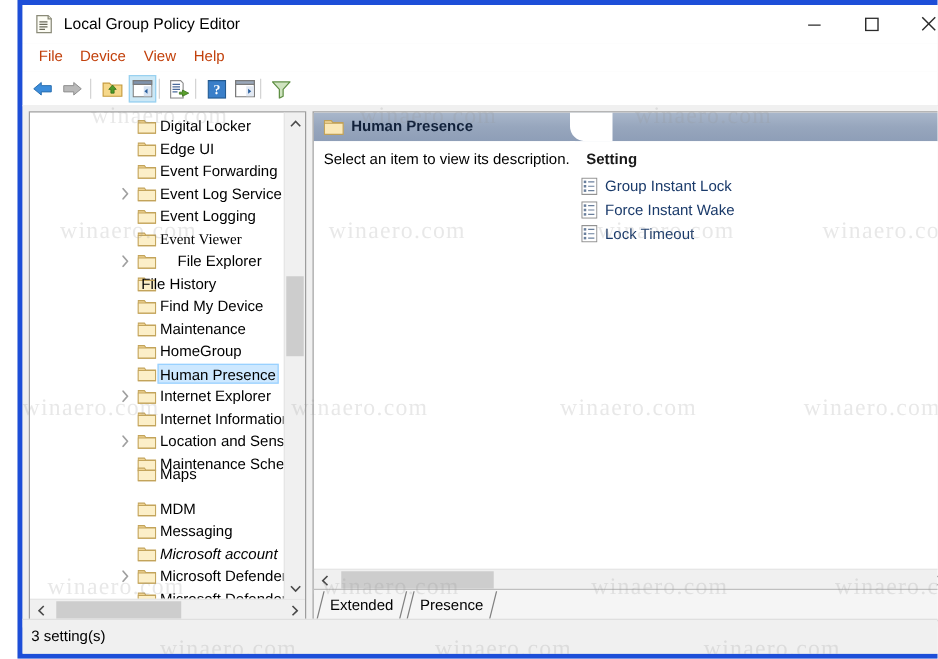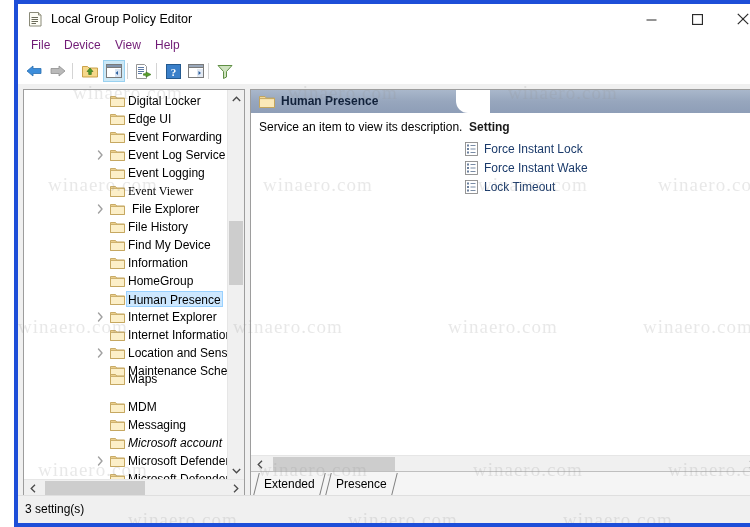--- a/index.html
+++ b/index.html
@@ -70,21 +70,21 @@
   .menubar {
     position: absolute;
     left: 0; top: 31px;
     width: 748px; height: 22px;
     background: #ffffff;
   }
   .menu-item {
     position: absolute;
     top: 2px;
     font-size: 12px;
-    color: #701a75;
+    color: #c2410c;
     padding: 1px 5px;
     line-height: 15px;
     cursor: default;
   }
 
   
   .toolbar {
     position: absolute;
     left: 0; top: 53px;
     width: 748px; height: 27px;
@@ -531,48 +531,48 @@
               <svg width="7" height="10" viewBox="0 0 7 10">
                 <path d="M1.5 1 L5 5 L1.5 9" fill="none" stroke="#a0a0a0" stroke-width="1.4" stroke-linecap="round" stroke-linejoin="round"></path>
               </svg>
             </span>
             <span class="tw-folder" style="left: 85px;">
               <svg width="15" height="13" viewBox="0 0 15 13">
                 <path d="M0.5 1.5 h5 l1.2 1.5 h7.8 v8.5 h-14 z" fill="#f0d494" stroke="#c3a45b" stroke-width="0.9"></path>
                 <path d="M0.5 3.4 h14 v8.1 h-14 z" fill="#fcefc8" stroke="#c3a45b" stroke-width="0.9"></path>
               </svg>
             </span>
-            <span class="tw-label" style="left: 88px; padding-left: 20px;">File Explorer</span>
+            <span class="tw-label" style="left: 98px; padding-left: 20px;">File Explorer</span>
           </div>
           <div class="tree-row" style="top: 128px;">
             <span class="tw-folder" style="left: 85px;">
               <svg width="15" height="13" viewBox="0 0 15 13">
                 <path d="M0.5 1.5 h5 l1.2 1.5 h7.8 v8.5 h-14 z" fill="#f0d494" stroke="#c3a45b" stroke-width="0.9"></path>
                 <path d="M0.5 3.4 h14 v8.1 h-14 z" fill="#fcefc8" stroke="#c3a45b" stroke-width="0.9"></path>
               </svg>
             </span>
-            <span class="tw-label" style="left: 102px;">File History</span>
+            <span class="tw-label" style="left: 87px;">File History</span>
           </div>
           <div class="tree-row" style="top: 146px;">
             <span class="tw-folder" style="left: 85px;">
               <svg width="15" height="13" viewBox="0 0 15 13">
                 <path d="M0.5 1.5 h5 l1.2 1.5 h7.8 v8.5 h-14 z" fill="#f0d494" stroke="#c3a45b" stroke-width="0.9"></path>
                 <path d="M0.5 3.4 h14 v8.1 h-14 z" fill="#fcefc8" stroke="#c3a45b" stroke-width="0.9"></path>
               </svg>
             </span>
             <span class="tw-label" style="left: 102px;">Find My Device</span>
           </div>
           <div class="tree-row" style="top: 164px;">
             <span class="tw-folder" style="left: 85px;">
               <svg width="15" height="13" viewBox="0 0 15 13">
                 <path d="M0.5 1.5 h5 l1.2 1.5 h7.8 v8.5 h-14 z" fill="#f0d494" stroke="#c3a45b" stroke-width="0.9"></path>
                 <path d="M0.5 3.4 h14 v8.1 h-14 z" fill="#fcefc8" stroke="#c3a45b" stroke-width="0.9"></path>
               </svg>
             </span>
-            <span class="tw-label" style="left: 102px;">Information</span>
+            <span class="tw-label" style="left: 102px;">Maintenance</span>
           </div>
           <div class="tree-row" style="top: 182px;">
             <span class="tw-folder" style="left: 85px;">
               <svg width="15" height="13" viewBox="0 0 15 13">
                 <path d="M0.5 1.5 h5 l1.2 1.5 h7.8 v8.5 h-14 z" fill="#f0d494" stroke="#c3a45b" stroke-width="0.9"></path>
                 <path d="M0.5 3.4 h14 v8.1 h-14 z" fill="#fcefc8" stroke="#c3a45b" stroke-width="0.9"></path>
               </svg>
             </span>
             <span class="tw-label" style="left: 102px;">HomeGroup</span>
           </div>
@@ -729,36 +729,36 @@
             <path d="M0.5 2.5 h5.5 l1.3 1.6 h8.2 v9.4 h-15 z" fill="#f3d99a" stroke="#c0a158" stroke-width="0.9"></path>
             <path d="M0.5 4.6 h15 v8.9 h-15 z" fill="#fbe9b8" stroke="#c0a158" stroke-width="0.9"></path>
           </svg>
         </span>
         <span class="rp-header-text">Human Presence</span>
         <div class="rp-header-round"></div>
       </div>
 
       <div class="rp-body">
         <div class="split-line"></div>
-        <div class="desc-text">Service an item to view its description.</div>
+        <div class="desc-text">Select an item to view its description.</div>
         <div class="setting-header">Setting</div>
         <div id="settings-list">
             <div class="setting-row" style="top: 27px;">
               <span class="setting-icon"><svg width="13" height="14" viewBox="0 0 13 14">
                   <rect x="0.5" y="0.5" width="12" height="13" fill="#ffffff" stroke="#8c8c8c" stroke-width="0.9"></rect>
                   <rect x="2" y="2.5" width="2" height="2" fill="#6a7f9c"></rect>
                   <rect x="2" y="6" width="2" height="2" fill="#6a7f9c"></rect>
                   <rect x="2" y="9.5" width="2" height="2" fill="#6a7f9c"></rect>
                   <g stroke="#6a7f9c" stroke-width="0.9">
                     <line x1="5.5" y1="3.5" x2="10.5" y2="3.5"></line>
                     <line x1="5.5" y1="7" x2="10.5" y2="7"></line>
                     <line x1="5.5" y1="10.5" x2="10.5" y2="10.5"></line>
                   </g>
                 </svg></span>
-              <span>Force Instant Lock</span>
+              <span>Group Instant Lock</span>
             </div>
             <div class="setting-row" style="top: 46px;">
               <span class="setting-icon"><svg width="13" height="14" viewBox="0 0 13 14">
                   <rect x="0.5" y="0.5" width="12" height="13" fill="#ffffff" stroke="#8c8c8c" stroke-width="0.9"></rect>
                   <rect x="2" y="2.5" width="2" height="2" fill="#6a7f9c"></rect>
                   <rect x="2" y="6" width="2" height="2" fill="#6a7f9c"></rect>
                   <rect x="2" y="9.5" width="2" height="2" fill="#6a7f9c"></rect>
                   <g stroke="#6a7f9c" stroke-width="0.9">
                     <line x1="5.5" y1="3.5" x2="10.5" y2="3.5"></line>
                     <line x1="5.5" y1="7" x2="10.5" y2="7"></line>

